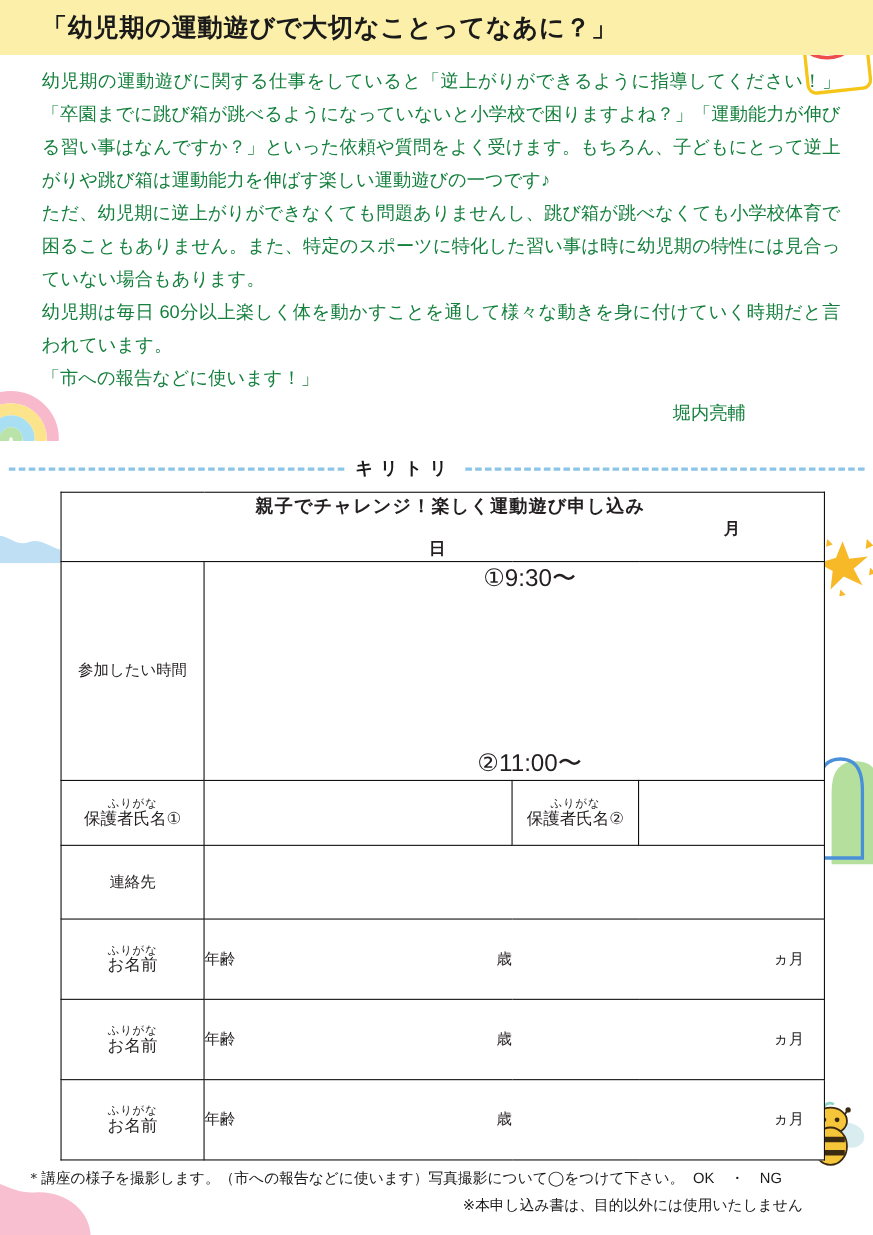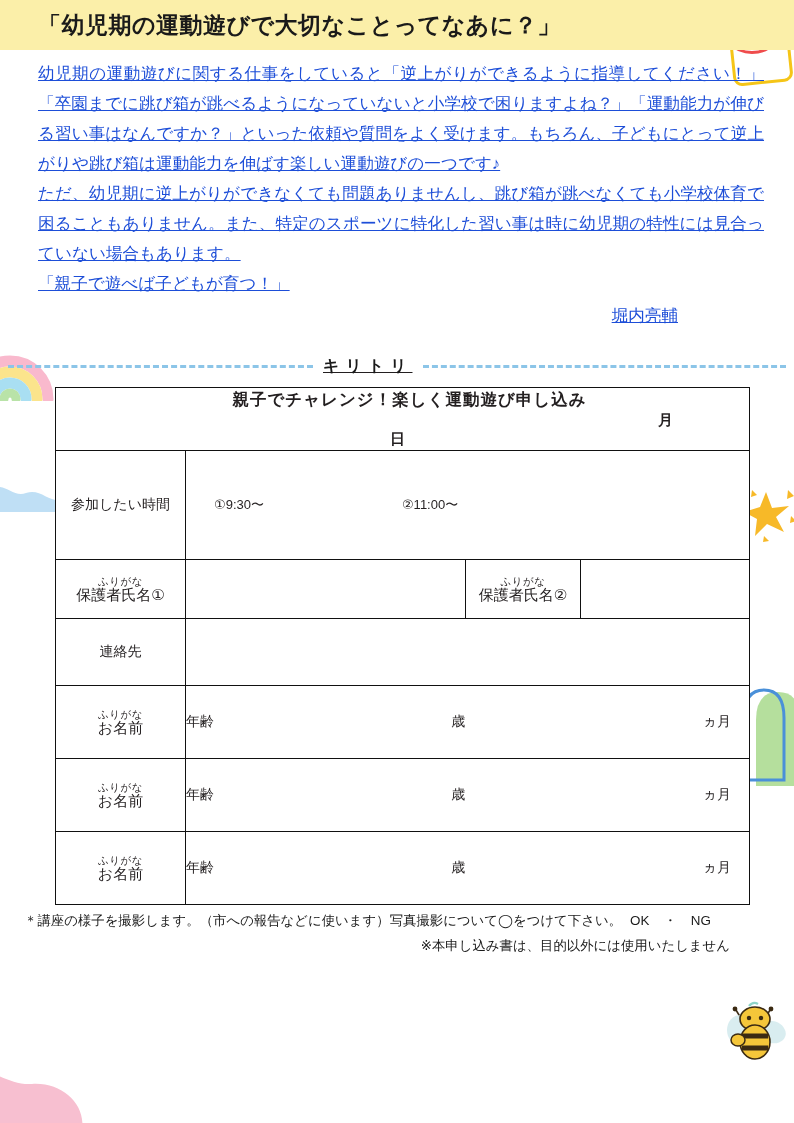--- a/index.html
+++ b/index.html
@@ -98,24 +98,23 @@
     color: #1a1a1a;
   }
 
   
   .article {
     position: relative;
     z-index: 2;
     margin: 9px 30px 0 38px;
     font-size: 16.6px;
     line-height: 30px;
-    color: #1d4ed8;
+    color: #15803d;
     text-align: justify;
     text-justify: inter-character;
-    text-decoration: underline;
   }
   .article p {
     margin: 0;
   }
   .sign {
     text-align: right;
     margin-top: 2px;
     padding-right: 86px;
     font-size: 16.6px;
     line-height: 30px;
@@ -124,21 +123,20 @@
   
   .cutline-row {
     position: relative;
     z-index: 2;
     margin-top: 22px;
     height: 26px;
     display: flex;
     align-items: center;
     gap: 10px;
     padding: 0 8px;
-    text-decoration: underline;
   }
   .dash {
     flex: 1;
     height: 0;
     border-top: 3px dashed #8cc5e8;
   }
   .dash-left { flex: 0 0 305px; }
   .cut-label {
     font-size: 16px;
     font-weight: bold;
@@ -198,21 +196,22 @@
     font-size: 14.5px;
   }
   .time-row-cell {
     height: 108px;
   }
   .time-inner {
     display: flex;
     align-items: center;
     padding-left: 28px;
     gap: 138px;
-    font-size: 13px;
+    font-size: 22px;
+    flex-direction: column;
   }
 
   .ruby-label {
     display: flex;
     flex-direction: column;
     align-items: center;
     justify-content: center;
     line-height: 1.04;
   }
   .ruby-top {
@@ -327,21 +326,22 @@
   </svg>
 </div>
 
 <div class="header-band">
   <div class="header-title">「幼児期の運動遊びで大切なことってなあに？」</div>
 </div>
 
 <div class="article">
   <p>幼児期の運動遊びに関する仕事をしていると「逆上がりができるように指導してください！」「卒園までに跳び箱が跳べるようになっていないと小学校で困りますよね？」「運動能力が伸びる習い事はなんですか？」といった依頼や質問をよく受けます。もちろん、子どもにとって逆上がりや跳び箱は運動能力を伸ばす楽しい運動遊びの一つです♪</p>
   <p>ただ、幼児期に逆上がりができなくても問題ありませんし、跳び箱が跳べなくても小学校体育で困ることもありません。また、特定のスポーツに特化した習い事は時に幼児期の特性には見合っていない場合もあります。</p>
-  <p>「親子で遊べば子どもが育つ！」</p>
+  <p>幼児期は毎日 60分以上楽しく体を動かすことを通して様々な動きを身に付けていく時期だと言われています。</p>
+  <p>「市への報告などに使います！」</p>
   <div class="sign">堀内亮輔</div>
 </div>
 
 <div class="cutline-row">
   <div class="dash dash-left"></div>
   <div class="cut-label">キリトリ</div>
   <div class="dash dash-right"></div>
 </div>
 
 <div class="form-wrap">

